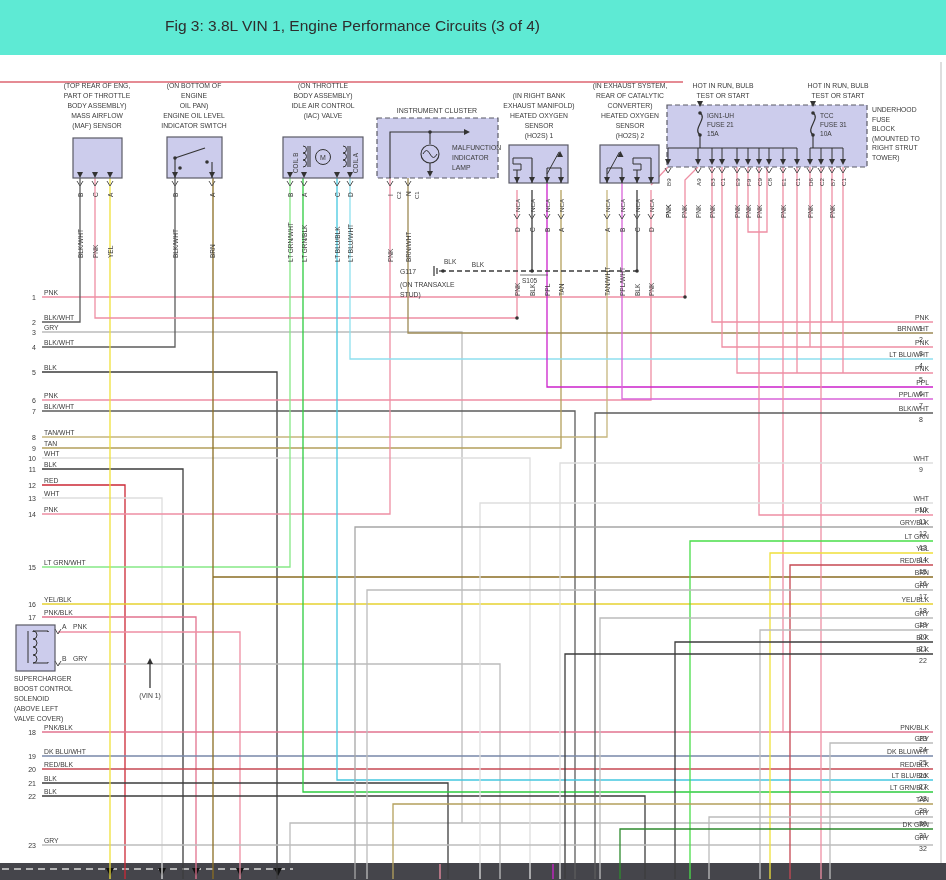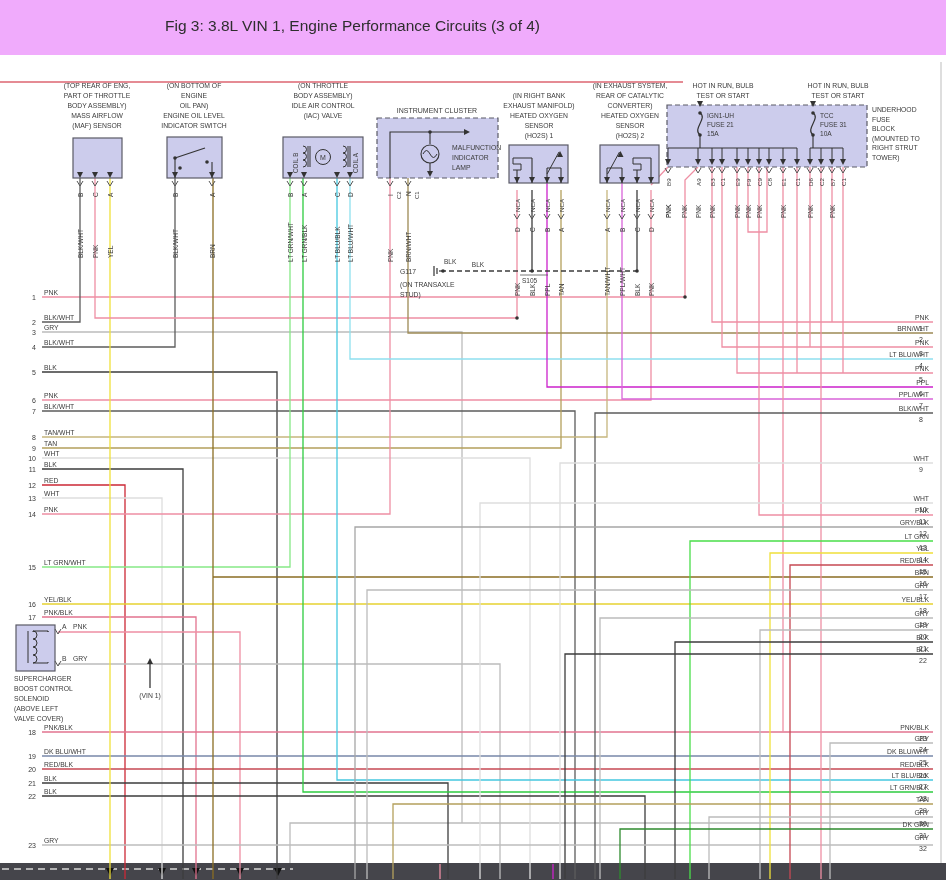--- a/index.html
+++ b/index.html
@@ -1,18 +1,18 @@
 <!DOCTYPE html>
 <html><head>
 <meta charset="utf-8">
 <style>
   html,body{margin:0;padding:0;background:#ffffff;}
   .stage{position:relative;width:946px;height:880px;background:#ffffff;overflow:hidden;
          font-family:"Liberation Sans", sans-serif;}
-  .titlebar{position:absolute;left:0;top:0;width:946px;height:55px;background:#f0abfc;}
+  .titlebar{position:absolute;left:0;top:0;width:946px;height:55px;background:#5eead4;}
   .titlebar span{position:absolute;left:165px;top:17px;font-size:15.5px;color:#2e2e2e;}
   svg{position:absolute;left:0;top:0;}
   text{font-family:"Liberation Sans", sans-serif;}
 </style>
 </head>
 <body>
 
 <div class="stage">
   <svg id="diagram" width="946" height="880" viewBox="0 0 946 880">
       <g>

